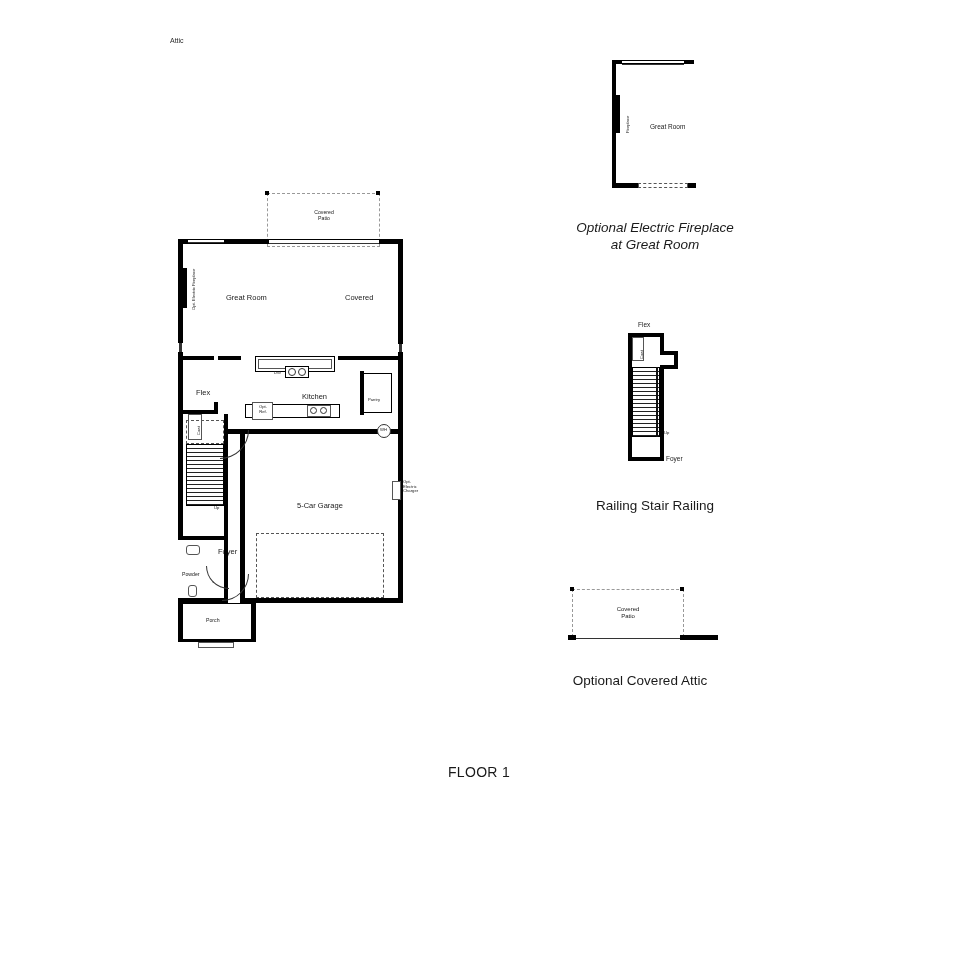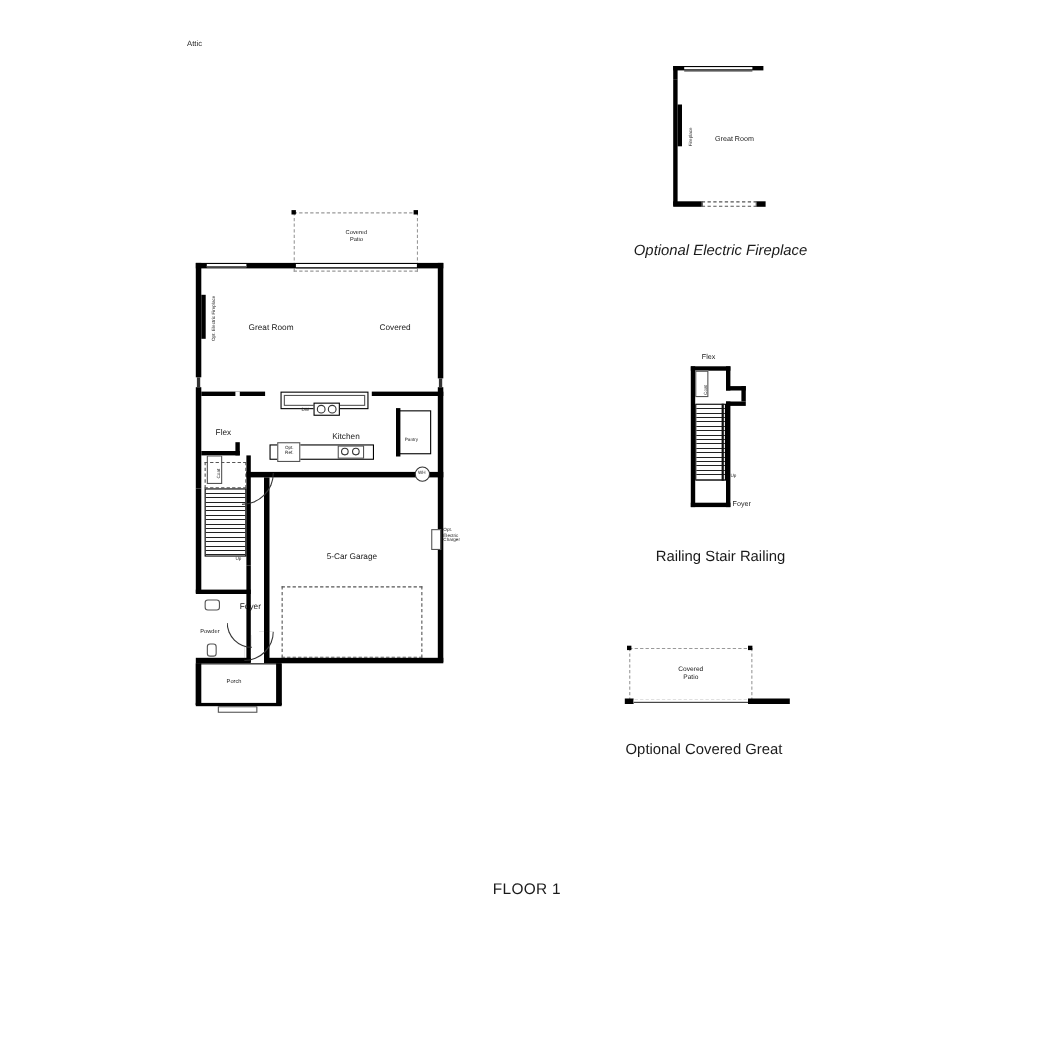--- a/index.html
+++ b/index.html
@@ -173,20 +173,21 @@
   </div>
 
   <div class="abs lbl-sm" style="left:50px;top:68px;font-size:6.5px;">Great Room</div>
 
   <div class="abs w-thick" style="left:12px;top:128px;width:26px;height:5px;"></div>
   <div class="abs dash" style="left:38px;top:128px;width:50px;height:5px;"></div>
   <div class="abs w-thick" style="left:88px;top:128px;width:8px;height:5px;"></div>
 </div>
 <div class="abs caption" style="left:490px;top:220px;width:330px;font-style:italic;">
   <div>Optional Electric Fireplace</div>
+  <div style="margin-top:2px;">at Great Room</div>
 </div>
 
 <div class="abs" style="left:610px;top:315px;width:110px;height:170px;">
   <div class="abs lbl-sm" style="left:28px;top:6px;font-size:6.5px;">Flex</div>
 
   <div class="abs w-thick" style="left:18px;top:18px;width:4px;height:128px;"></div>
 
   <div class="abs w-thick" style="left:18px;top:18px;width:36px;height:4px;"></div>
 
   <div class="abs w-thick" style="left:50px;top:18px;width:4px;height:22px;"></div>
@@ -220,16 +221,16 @@
   <div class="abs lbl-sm" style="left:47px;top:31px;text-align:center;width:42px;font-size:6px;">
     <div>Covered</div>
     <div>Patio</div>
   </div>
   <div class="abs w-thick" style="left:8px;top:60px;width:8px;height:5px;"></div>
   <div class="abs" style="left:16px;top:61px;width:104px;height:3px;background:#fff;"></div>
   <div class="abs w-thin" style="left:16px;top:63px;width:104px;height:1px;"></div>
   <div class="abs w-thick" style="left:120px;top:60px;width:38px;height:5px;"></div>
 </div>
 <div class="abs caption" style="left:475px;top:673px;width:330px;">
-  <div>Optional Covered Great</div>
-</div>
-
-<div class="abs floor-title" style="left:448px;top:800px;">FLOOR 1</div>
+  <div>Optional Covered Attic</div>
+</div>
+
+<div class="abs floor-title" style="left:448px;top:764px;">FLOOR 1</div>
 
 </body></html>

